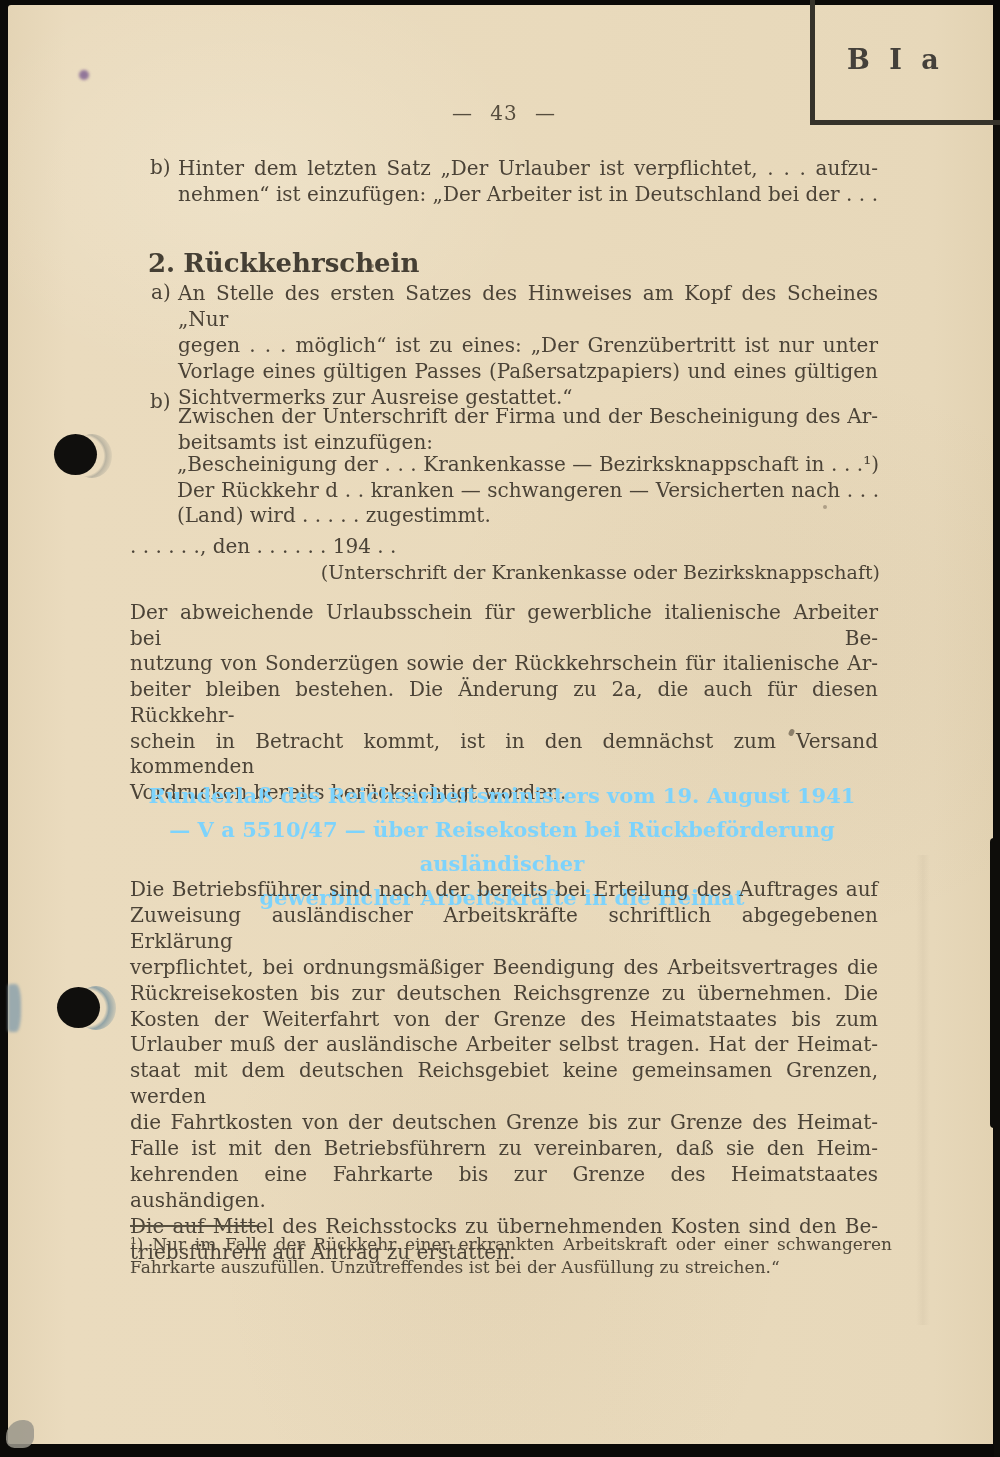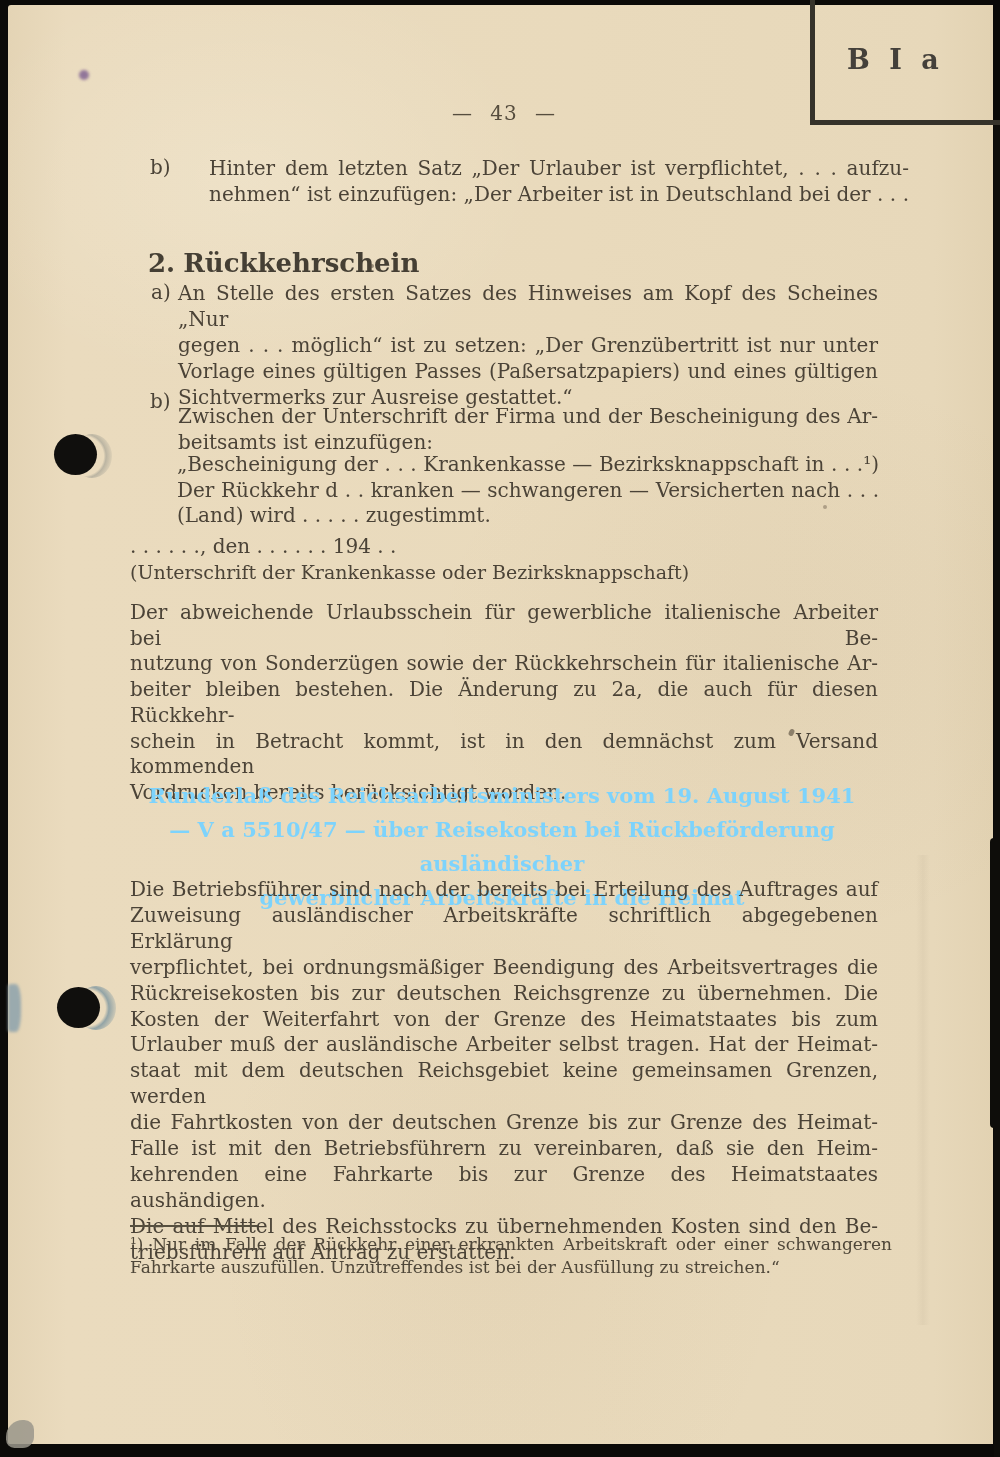--- a/index.html
+++ b/index.html
@@ -42,21 +42,21 @@
   .blk{position:absolute;color:#4b4337;font-size:20px;line-height:26px;}
   .blk .line{text-align:justify;text-align-last:justify;}
   .blk .line.last{text-align-last:left;}
   .blk .line.plain{text-align:left;text-align-last:left;}
   .marker{position:absolute;color:#4b4337;font-size:20px;}
   .pagenum{position:absolute;left:130px;top:101px;width:748px;text-align:center;
     color:#564d3e;font-size:20px;letter-spacing:1px;word-spacing:10px;}
   .sec-title{position:absolute;left:128px;top:248px;color:#453f34;
     font-size:26px;font-weight:bold;margin-left:20px;}
   .sec-title .num{margin-right:8px;}
-  .signature{position:absolute;left:130px;top:561px;width:750px;text-align:left;
+  .signature{position:absolute;left:130px;top:561px;width:750px;text-align:right;
     color:#4b4337;font-size:19px;}
   .heading{position:absolute;left:120px;top:779px;width:764px;text-align:center;
     color:#7dd3fc;font-size:21px;font-weight:bold;line-height:34px;}
   .sep{position:absolute;left:130px;top:1225px;width:127px;border-top:2px solid #57503f;}
   .footnote{position:absolute;left:130px;top:1233px;width:762px;
     color:#4f4739;font-size:17px;line-height:23px;}
   
   .hole{position:absolute;width:43px;height:41px;border-radius:50%;background:#100f0d;}
   .hole1{left:54px;top:434px;}
   .hole2{left:57px;top:987px;}
@@ -82,33 +82,33 @@
 <div class="edge-right-wide"></div>
 <div class="corner-gray"></div>
 
 <div class="class-box">
   <div class="class-label">B I a</div>
 </div>
 
 <div class="pagenum">— 43 —</div>
 
 <span class="marker" style="left:150px;top:155px;">b)</span>
-<div class="blk" style="left:178px;top:155px;width:700px;margin-left:31px;">
+<div class="blk" style="left:178px;top:155px;width:700px;">
   <div class="line">Hinter dem letzten Satz „Der Urlauber ist verpflichtet, . . . aufzu-</div>
   <div class="line">nehmen“ ist einzufügen: „Der Arbeiter ist in Deutschland bei der . . .</div>
 </div>
 
 <div class="sec-title">
   <span class="num">2.</span><span>Rückkehrschein</span>
 </div>
 
 <span class="marker" style="left:151px;top:280px;">a)</span>
 <div class="blk" style="left:178px;top:280px;width:700px;">
   <div class="line">An Stelle des ersten Satzes des Hinweises am Kopf des Scheines „Nur</div>
-  <div class="line">gegen . . . möglich“ ist zu setzen: „Der Grenzübertritt ist nur unter</div>
+  <div class="line">gegen . . . möglich“ ist zu eines: „Der Grenzübertritt ist nur unter</div>
   <div class="line">Vorlage eines gültigen Passes (Paßersatzpapiers) und eines gültigen</div>
   <div class="line last">Sichtvermerks zur Ausreise gestattet.“</div>
 </div>
 
 <span class="marker" style="left:150px;top:389px;">b)</span>
 <div class="blk" style="left:178px;top:389px;width:700px;margin-top:14px;">
   <div class="line">Zwischen der Unterschrift der Firma und der Bescheinigung des Ar-</div>
   <div class="line last">beitsamts ist einzufügen:</div>
 </div>
 

